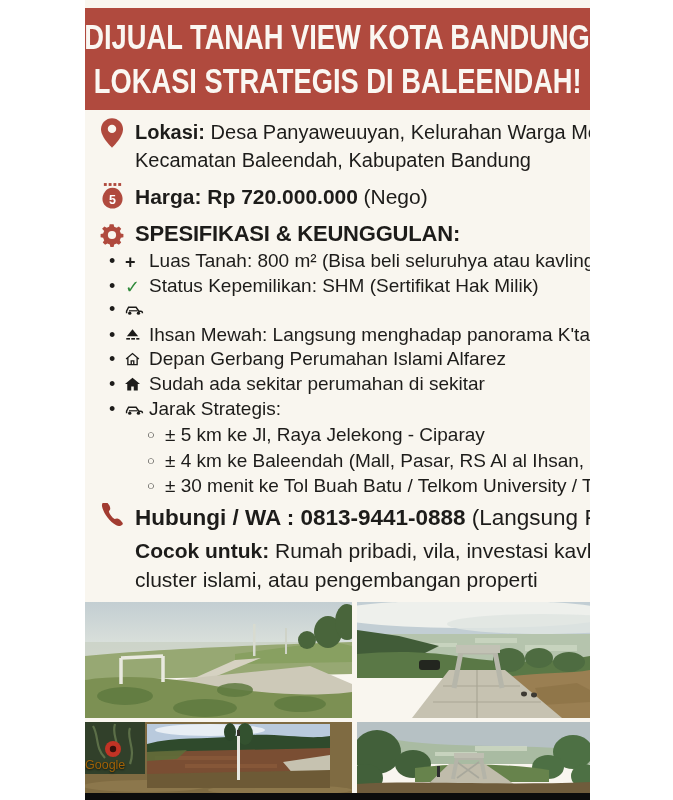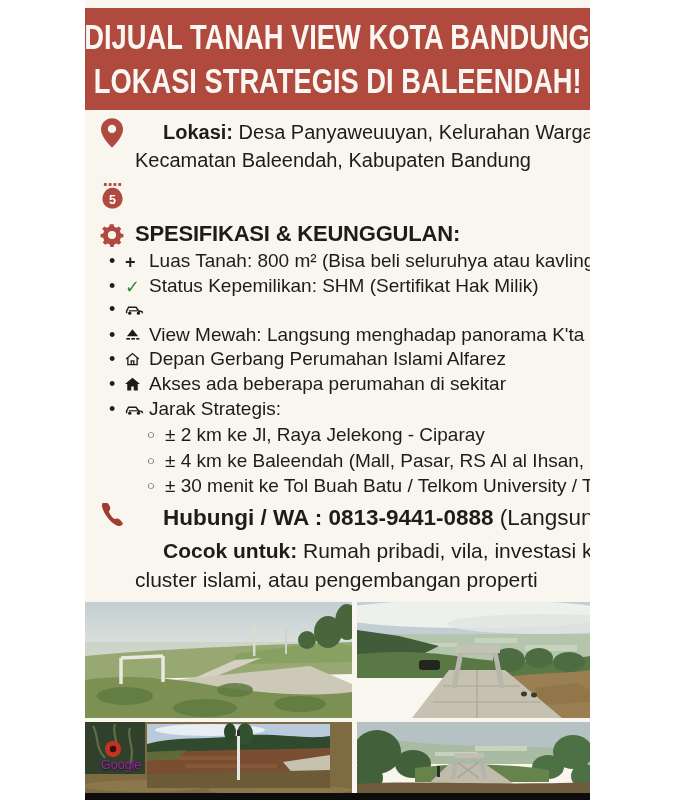--- a/index.html
+++ b/index.html
@@ -6,21 +6,21 @@
   body{width:673px;height:800px;background:#ffffff;font-family:"Liberation Sans","DejaVu Sans",sans-serif;color:#1d1c1a;}
   #root{position:relative;width:673px;height:800px;overflow:hidden;background:#ffffff;}
   .flyer{position:absolute;left:85px;top:0;width:505px;height:800px;background:#f9f6ef;overflow:hidden;}
   
   .banner{position:absolute;left:0;top:8px;width:505px;height:102px;background:#b04a3e;display:flex;flex-direction:column;align-items:center;justify-content:center;gap:2px;overflow:hidden;}
   .banner .bl{white-space:nowrap;color:#faf7f2;font-weight:700;font-size:35px;line-height:42px;transform:scaleX(0.78);letter-spacing:0px;}
   
   .row{position:absolute;left:14px;display:flex;align-items:flex-start;}
   .ricon{width:26px;flex:0 0 26px;margin-right:10px;display:flex;justify-content:center;}
   .rtext{font-size:20px;line-height:28px;white-space:pre;}
-  .rtext b{font-weight:700;margin-left:28px;}
+  .rtext b{font-weight:700;}
   
   .spec-head{position:absolute;left:14px;top:221px;display:flex;align-items:center;}
   .spec-head .ricon{margin-top:2px;}
   .spec-head h2{margin:0;font-size:22px;font-weight:700;letter-spacing:-0.2px;}
   ul.speclist{position:absolute;left:24px;top:250px;margin:0;padding:0;list-style:none;}
   ul.speclist li{display:flex;align-items:baseline;height:24.6px;font-size:19px;white-space:nowrap;}
   ul.speclist .dot{width:16px;flex:0 0 16px;font-size:18px;}
   ul.speclist .sic{width:24px;flex:0 0 24px;display:inline-flex;justify-content:flex-start;position:relative;top:1px;}
   ul.speclist .stx b{font-weight:400;}
   ul.distlist{position:absolute;left:62px;top:424px;margin:0;padding:0;list-style:none;}
@@ -32,21 +32,21 @@
   .contact .rtext{font-size:22.5px;line-height:30px;}
   .suitable .rtext{font-size:21px;line-height:29px;}
   
   .photos{position:absolute;left:0;top:602px;width:505px;height:191px;}
   .ph{position:absolute;overflow:hidden;}
   .ph svg{display:block;width:100%;height:100%;}
   .ph-tl{left:0;top:0;width:267px;height:116px;}
   .ph-tr{left:272px;top:0;width:233px;height:116px;}
   .ph-bl{left:0;top:120px;width:267px;height:71px;}
   .ph-br{left:272px;top:120px;width:233px;height:71px;}
-  .google-wm{position:absolute;left:16px;top:36px;color:#a21caf;font-size:12.5px;font-weight:400;text-shadow:0 1px 2px rgba(0,0,0,.7);}
+  .google-wm{position:absolute;left:0;top:36px;color:#a16207;font-size:12.5px;font-weight:400;text-shadow:0 1px 2px rgba(0,0,0,.7);}
   .footer-bar{position:absolute;left:0;top:793px;width:505px;height:7px;background:#0c0c0c;}
 </style>
 </head>
 <body>
 
 <div id="root">
   <div class="flyer">
 
     <div class="banner">
       <div class="bl">DIJUAL TANAH VIEW KOTA BANDUNG</div>
@@ -70,20 +70,21 @@
             <g fill="#b04a3e">
               <rect x="3" y="0" width="3" height="3"></rect>
               <rect x="8" y="0" width="3" height="3"></rect>
               <rect x="13" y="0" width="3" height="3"></rect>
               <rect x="18" y="0" width="3" height="3"></rect>
               <path d="M12 5C5 5 1.5 12 1.5 16.5 1.5 22.3 6.2 26.5 12 26.5s10.5-4.2 10.5-10C22.5 12 19 5 12 5z"></path>
             </g>
             <text x="12" y="21.5" font-size="13" font-family="Liberation Sans,sans-serif" font-weight="bold" fill="#ffffff" text-anchor="middle">5</text>
           </svg>
       </span>
+      <div class="rtext"><b style="font-size:21px">Harga: Rp 720.000.000</b> <span style="font-size:21px">(Nego)</span></div>
     </div>
 
     <div class="spec-head">
       <span class="ricon">
         <svg width="24" height="24" viewBox="0 0 24 24">
             <path fill="#b04a3e" d="M13.6 1.2l.6 2.6a8.3 8.3 0 0 1 2.4 1l2.3-1.4 2.3 2.3-1.4 2.3a8.3 8.3 0 0 1 1 2.4l2.6.6v3.2l-2.6.6a8.3 8.3 0 0 1-1 2.4l1.4 2.3-2.3 2.3-2.3-1.4a8.3 8.3 0 0 1-2.4 1l-.6 2.6h-3.2l-.6-2.6a8.3 8.3 0 0 1-2.4-1l-2.3 1.4-2.3-2.3 1.4-2.3a8.3 8.3 0 0 1-1-2.4l-2.6-.6v-3.2l2.6-.6a8.3 8.3 0 0 1 1-2.4L2.1 5.7l2.3-2.3 2.3 1.4a8.3 8.3 0 0 1 2.4-1l.6-2.6z"></path>
             <circle cx="12" cy="12" r="4.1" fill="#f9f6ef"></circle>
           </svg>
       </span>
       <h2>SPESIFIKASI &amp; KEUNGGULAN:</h2>
@@ -118,58 +119,58 @@
         <li>
           <span class="dot">•</span>
           <span class="sic">
             <svg width="15" height="13" viewBox="0 0 24 20">
               <path d="M12 0 L21 11 H3 Z" fill="#1d1c1a"></path>
               <rect x="2" y="14" width="6" height="2.6" fill="#1d1c1a"></rect>
               <rect x="10" y="14" width="6" height="2.6" fill="#1d1c1a"></rect>
               <rect x="18" y="14" width="5" height="2.6" fill="#1d1c1a"></rect>
             </svg>
           </span>
-          <span class="stx"><b>View Mewah:</b> Langsung menghadap panorama K'ta Bandung</span>
+          <span class="stx"><b>Ihsan Mewah:</b> Langsung menghadap panorama K'ta Bandung</span>
         </li>
         <li>
           <span class="dot">•</span>
           <span class="sic">
             <svg width="15" height="14" viewBox="0 0 20 18">
               <path fill="none" stroke="#1d1c1a" stroke-width="1.8" d="M1.5 9 L10 1.8 L18.5 9 M3.8 7.5 V16.5 H16.2 V7.5 M8.3 16.5 V11.5 h3.4 v5"></path>
             </svg>
           </span>
           <span class="stx"><b>Depan Gerbang</b> Perumahan Islami Alfarez</span>
         </li>
         <li>
           <span class="dot">•</span>
           <span class="sic">
             <svg width="15" height="14" viewBox="0 0 20 18">
               <path fill="#1d1c1a" d="M10 0.5 L0 9 h3 v8.5 h5.3 v-5.3 h3.4 v5.3 H17 V9 h3 Z"></path>
             </svg>
           </span>
-          <span class="stx"><b>Akses ada beberapa</b> perumahan di sekitar</span>
+          <span class="stx"><b>Sudah ada sekitar</b> perumahan di sekitar</span>
         </li>
         <li>
           <span class="dot">•</span>
           <span class="sic">
             <svg width="19" height="12" viewBox="0 0 24 14">
               <path fill="none" stroke="#1d1c1a" stroke-width="1.8" d="M2 11V8.5L4.5 3.5h9.5L17.5 8.5H20a2 2 0 0 1 2 2V11"></path>
               <path stroke="#1d1c1a" stroke-width="1.5" d="M5 8h11"></path>
               <circle cx="6" cy="11" r="2.1" fill="#1d1c1a"></circle>
               <circle cx="17" cy="11" r="2.1" fill="#1d1c1a"></circle>
             </svg>
           </span>
           <span class="stx"><b>Jarak Strategis:</b></span>
         </li>
       </ul>
 
     <ul class="distlist">
         <li>
           <span class="odot">○</span>
-          <span class="dtx">± 2 km ke Jl, Raya Jelekong - Ciparay</span>
+          <span class="dtx">± 5 km ke Jl, Raya Jelekong - Ciparay</span>
         </li>
         <li>
           <span class="odot">○</span>
           <span class="dtx">± 4 km ke Baleendah (Mall, Pasar, RS Al al Ihsan, Sekolah)</span>
         </li>
         <li>
           <span class="odot">○</span>
           <span class="dtx">± 30 menit ke Tol Buah Batu / Telkom University / TSM Buah Bat</span>
         </li>
       </ul>

